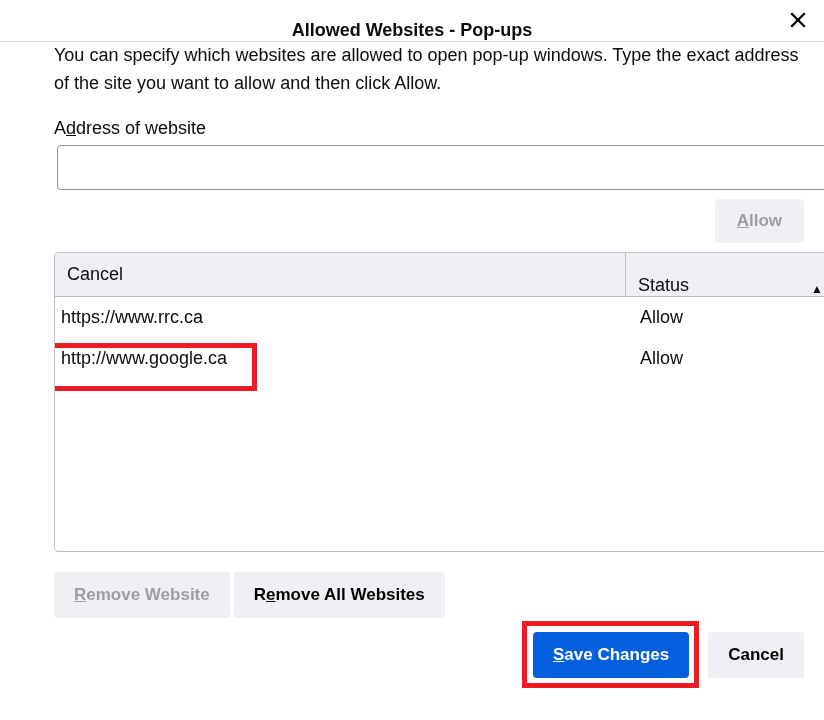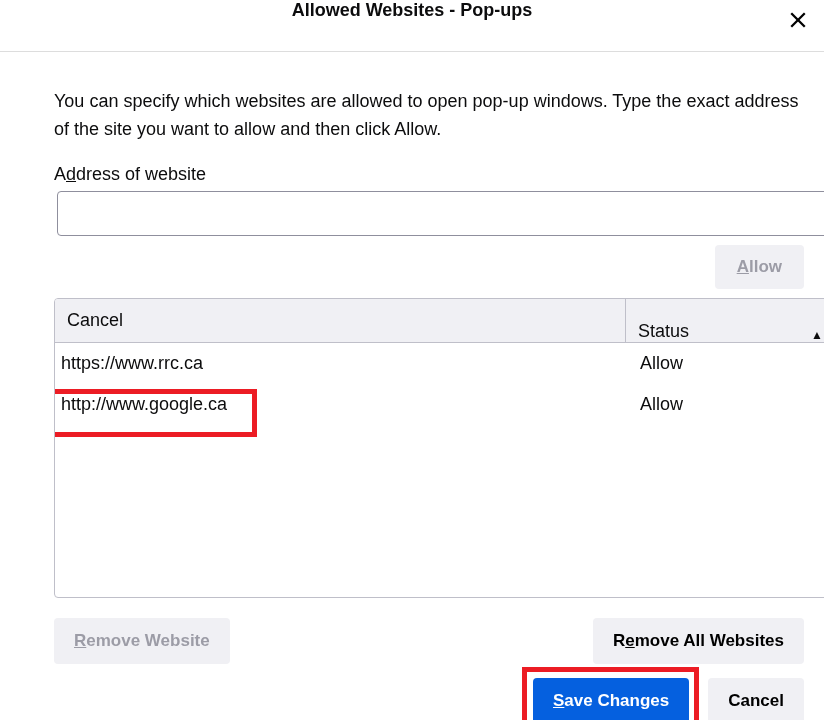--- a/index.html
+++ b/index.html
@@ -7,27 +7,26 @@
       width: 824px;
       height: 720px;
       font-family: "Segoe UI", Arial, sans-serif;
       font-size: 17px;
       color: #0c0c0d;
       background: #fff;
       overflow: hidden;
       position: relative;
     }
     .header {
-      height: 52px;
+      height: 42px;
       border-bottom: 1px solid #ddd;
       display: flex;
-      align-items: flex-start;
+      align-items: flex-end;
       justify-content: center;
       position: relative;
-      margin-bottom: 36px;
     }
     .header-title {
       font-weight: 700;
       font-size: 18px;
       text-align: center;
     }
     .close-btn {
       position: absolute;
       right: 10px;
       top: 4px;
@@ -133,23 +132,22 @@
       border: 5px solid #ec1c24;
     }
     .hl-1 {
       left: -6px;
       top: -5px;
       width: 208px;
       height: 48px;
     }
     .actions-row {
       display: flex;
-      gap: 12px;
+      gap: 4px;
       margin-top: 20px;
-      justify-content: space-between;
     }
     .btn {
       height: 46px;
       padding: 0 20px;
       font-size: 17px;
       font-weight: 600;
       border: none;
       border-radius: 4px;
       background: #f0f0f4;
       cursor: pointer;

